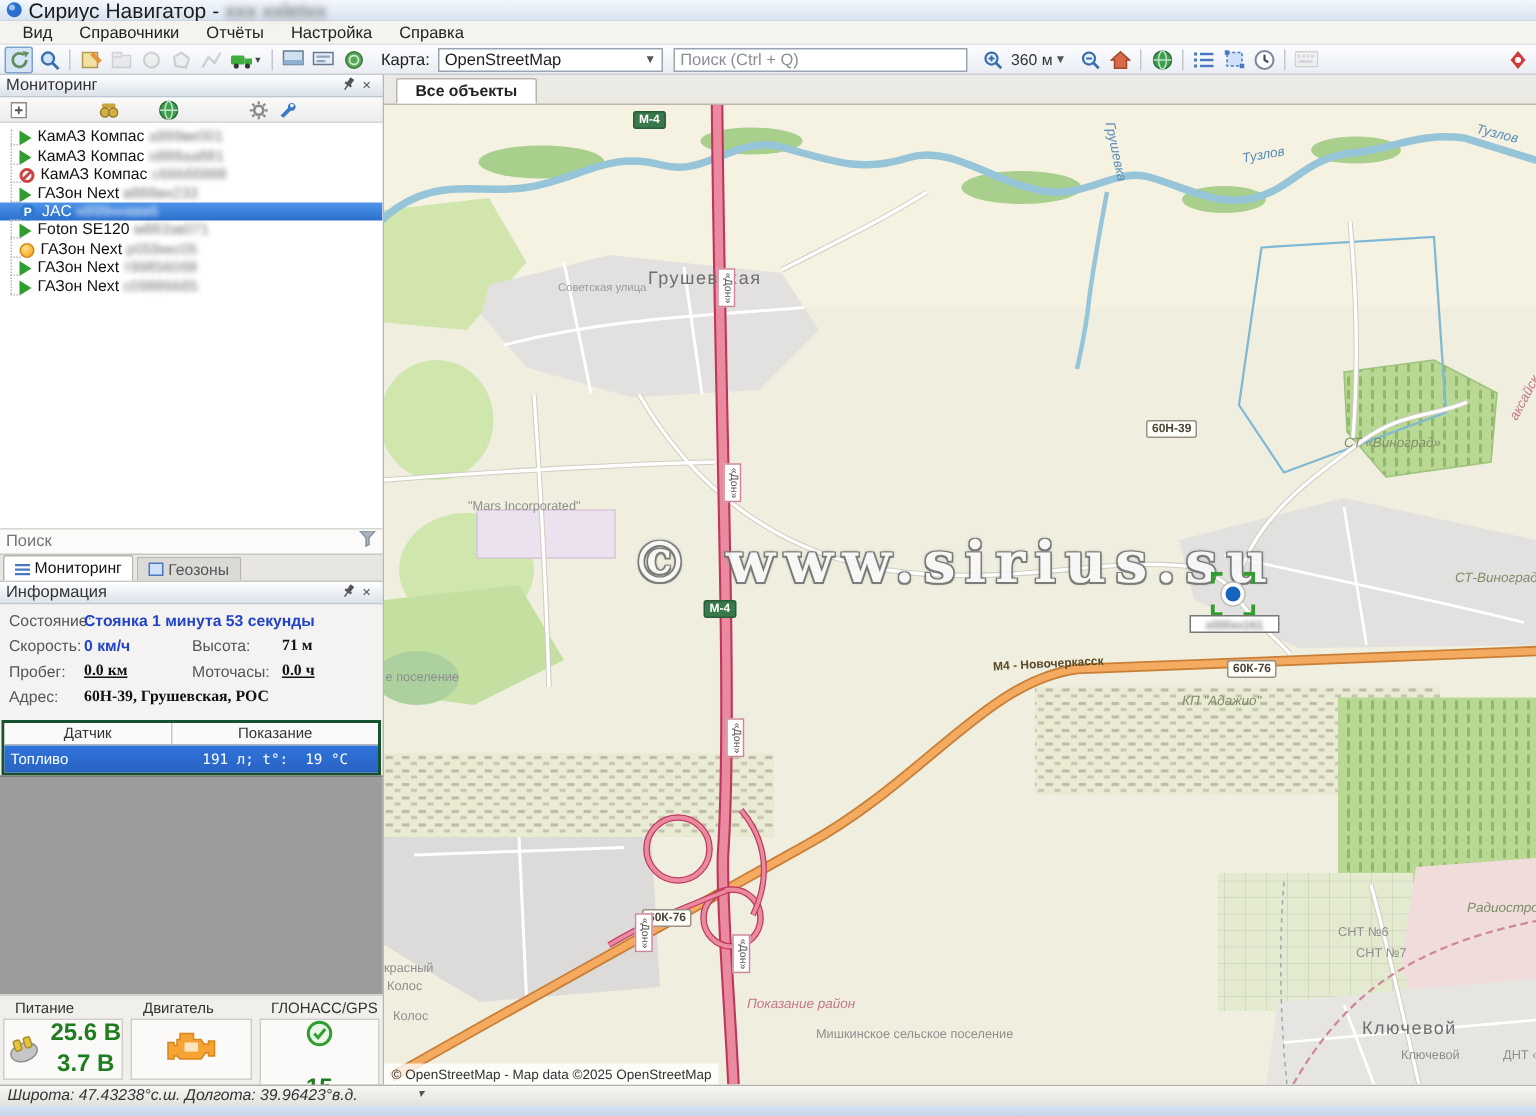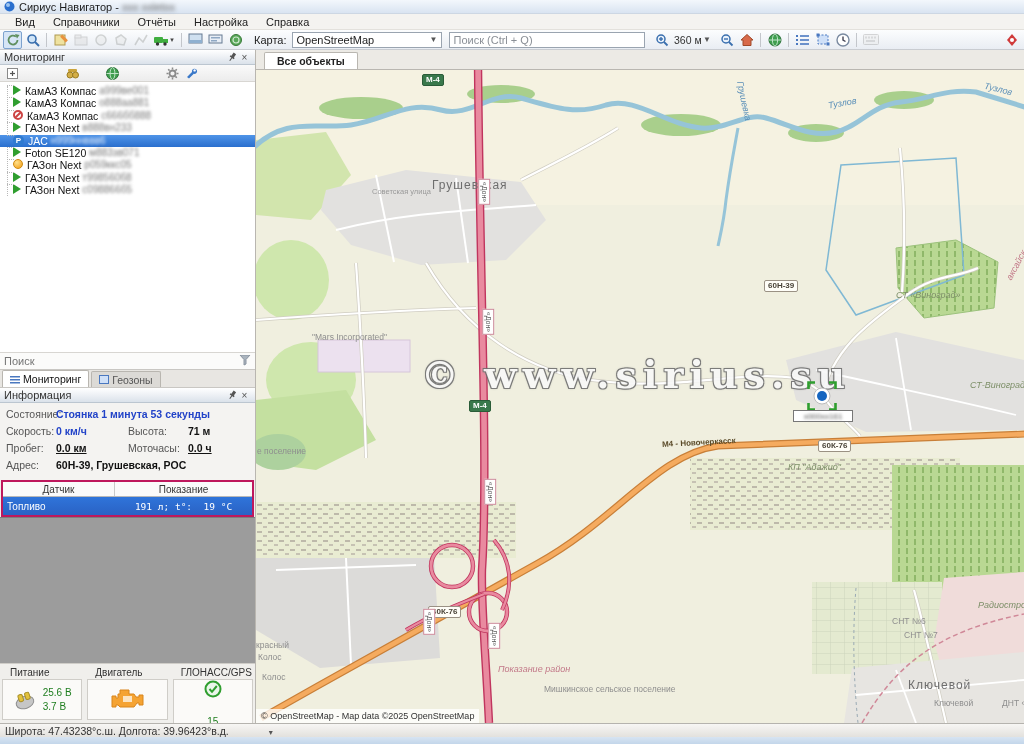--- a/index.html
+++ b/index.html
@@ -3,21 +3,21 @@
 <meta charset="utf-8">
 <style>
   * { margin:0; padding:0; box-sizing:border-box; }
   html,body { background:#888; }
   body { font-family:"Liberation Sans", sans-serif; font-size:11px; color:#222; }
   .window { width:1024px; height:744px; position:relative; overflow:hidden; background:#f0efec;
             display:flex; flex-direction:column; }
 
   
   .titlebar { height:14px; background:linear-gradient(#f3f7fc,#d9e4f1); display:flex; align-items:center;
-              padding-left:4px; border-bottom:1px solid #cdd7e3; font-size:11px; color:#1c1c1c; flex:0 0 auto;}
+              padding-left:4px; border-bottom:1px solid #cdd7e3; font-size:14px; color:#1c1c1c; flex:0 0 auto;}
   .app-icon { width:11px; height:11px; border-radius:50%只; margin-right:4px; }
   .app-icon svg { display:block; }
   .blurred { filter:blur(2.2px); color:#666; }
   .menubar { height:16px; background:#f4f3f0; display:flex; align-items:center; padding-left:6px;
              border-bottom:1px solid #e3e1dc; flex:0 0 auto; }
   .menu-item { padding:0 9px; height:16px; line-height:16px; cursor:default; }
   .toolbar { height:20px; background:linear-gradient(#fcfdfe,#e9edf3); border-bottom:1px solid #c9ccd1;
              display:flex; align-items:center; padding:0 3px; gap:1px; flex:0 0 auto; }
   .tb { width:19px; height:18px; display:flex; align-items:center; justify-content:center; border:1px solid transparent; border-radius:2px; }
   .tb.on { background:#d6e5f6; border-color:#7da2ce; }
@@ -41,21 +41,21 @@
   .phead .ph-title { flex:1; }
   .ph-btn { width:13px; text-align:center; color:#555; font-size:10px; line-height:13px; }
 
   .tree-toolbar { height:17px; background:linear-gradient(#fafafa,#ececec); border-bottom:1px solid #d8d6d2;
                   display:flex; align-items:center; gap:2px; padding:0 3px; flex:0 0 auto; }
   .tt-btn { width:18px; height:15px; display:flex; align-items:center; justify-content:center; }
   .tt-gap { width:18px; }
 
   .tree { height:270px; background:#fff; overflow:hidden; position:relative; padding-top:3px; flex:0 0 auto; }
   .tree::before { content:''; position:absolute; left:7px; top:4px; height:110px; border-left:1px dotted #b8b8b8; }
-  .trow { height:12.4px; display:flex; align-items:flex-start; padding-left:13px; font-size:10.5px; position:relative; white-space:nowrap; }
+  .trow { height:12.4px; display:flex; align-items:flex-end; padding-left:13px; font-size:10.5px; position:relative; white-space:nowrap; }
   .tdash { position:absolute; left:7px; width:7px; border-top:1px dotted #b8b8b8; }
   .ti { flex:0 0 auto; margin-right:4px; }
   .ti.moving { width:0; height:0; border-left:8px solid #2f9e2f; border-top:5px solid transparent; border-bottom:5px solid transparent; }
   .ti.blocked { width:10px; height:10px; border-radius:50%; background:#fff; border:2px solid #c44; position:relative; }
   .ti.blocked::after { content:''; position:absolute; left:-1px; top:2px; width:8px; height:2px; background:#c44; transform:rotate(-45deg); }
   .ti.parking { width:11px; height:11px; border-radius:50%; background:#2f7ad0; color:#fff; font-size:8px; font-weight:bold;
                 display:flex; align-items:center; justify-content:center; }
   .ti.warning { width:10px; height:10px; border-radius:50%; background:radial-gradient(circle at 35% 30%, #ffe08a, #f39c12); border:1px solid #cf8a10; }
   .tname { color:#111; }
   .tplate { margin-left:3px; filter:blur(1.7px); color:#777; font-size:10px; }
@@ -74,41 +74,41 @@
   .ic-list { background:linear-gradient(#4a78c0,#4a78c0) 0 1px/10px 1.5px no-repeat,
              linear-gradient(#4a78c0,#4a78c0) 0 4px/10px 1.5px no-repeat,
              linear-gradient(#4a78c0,#4a78c0) 0 7px/10px 1.5px no-repeat; }
   .ic-geo { border:1.5px solid #4a78c0; background:#cfe0f8; }
 
   .info { height:77px; background:#f4f3f1; padding-top:2px; flex:0 0 auto; }
   .irow { display:flex; align-items:center; padding:2.5px 6px; font-size:10.5px; }
   .il { color:#555; }
   .il1 { width:50px; }
   .iv-blue { color:#2243c8; font-weight:bold; }
-  .iv-b { color:#111; font-weight:bold; }
+  .iv-b { color:#111; font-weight:bold;font-family:Liberation Serif, serif; }
   .iv-u { text-decoration:underline; }
   .iv1 { width:72px; }
   .il2 { width:60px; color:#555; }
 
-  .sensors { height:37px; border:2px solid #be185d; margin:0 1px; background:#fff; flex:0 0 auto; display:flex; flex-direction:column; }
+  .sensors { height:37px; border:2px solid #14532d; margin:0 1px; background:#fff; flex:0 0 auto; display:flex; flex-direction:column; }
   .shead { height:15px; display:flex; background:#fafafa; border-bottom:1px solid #b8b8b8; font-size:10px; color:#333; }
   .shead .c1 { width:112px; border-right:1px solid #c9c9c9; text-align:center; line-height:15px; }
   .shead .c2 { flex:1; text-align:center; line-height:15px; }
   .srow { height:18px; display:flex; align-items:center; background:linear-gradient(#2f74da,#2a62c4); color:#fff; font-size:10px; }
   .srow .sname { width:112px; padding-left:4px; }
   .srow .sval { flex:1; text-align:center; font-family:"DejaVu Sans Mono", monospace; font-size:9.5px; white-space:pre; }
 
   .gray-dock { flex:1 1 auto; background:#9c9c9c; border-top:1px solid #7d7d7d; }
 
   .gauges { height:60px; background:#f0efec; border-top:1px solid #cfcdc8; display:flex; gap:5px; padding:2px 2px 3px 2px; flex:0 0 auto; }
   .gauge { flex:1; display:flex; flex-direction:column; }
   .gauge .glabel { font-size:10px; color:#333; padding:1px 0 1px 8px; }
   .gauge .gbox { flex:1; border:1px solid #cfcdc8; background:#fbfaf8; display:flex; align-items:center; justify-content:center; gap:4px; }
   .gvals { display:flex; flex-direction:column; gap:3px; }
-  .gval { color:#1e7d1e; font-weight:normal; font-size:10px; }
+  .gval { color:#1e7d1e; font-weight:bold; font-size:16px; text-align:center; }
 
   
   .maparea { flex:1 1 auto; display:flex; flex-direction:column; min-width:0; }
   .map-tabbar { height:20px; background:#eceae5; border-bottom:1px solid #b9b6b0; display:flex; align-items:flex-end; padding-left:8px; flex:0 0 auto; }
   .map-tab { height:17px; background:#fff; border:1px solid #b9b6b0; border-bottom:none; border-radius:2px 2px 0 0;
              padding:0 12px; display:flex; align-items:center; font-weight:bold; font-size:10.5px; color:#222; }
   .mapview { position:relative; flex:1; overflow:hidden; background:#f0efdf; }
   .mapview svg { position:absolute; left:0; top:0; }
   #maplabels { position:absolute; left:0; top:0; width:100%; height:100%; }
   .ml { position:absolute; white-space:nowrap; }
@@ -128,21 +128,21 @@
                text-shadow:1px 1px 0 #6f6f6f,-1px -1px 0 #6f6f6f,1px -1px 0 #6f6f6f,-1px 1px 0 #6f6f6f,0 0 3px #888; opacity:.9; }
   .marker { position:absolute; left:551px; top:311px; width:30px; height:30px; }
   .marker-label { position:absolute; left:537px; top:340px; width:60px; height:12px; background:#fff; border:1px solid #777;
                   display:flex; align-items:center; justify-content:center; font-size:8px; }
   .marker-label span { filter:blur(1.5px); color:#555; }
   .attribution { position:absolute; left:0; bottom:0; height:14px; background:rgba(255,255,255,.78); padding:0 5px;
                  font-size:9px; color:#333; line-height:14px; }
 
   
   .statusbar { height:14px; background:linear-gradient(#f7f6f4,#e3e1dd); border-top:1px solid #b5b3ae; display:flex;
-               align-items:flex-end; padding:0 5px; font-size:10.5px; color:#333; flex:0 0 auto; }
+               align-items:flex-start; padding:0 5px; font-size:10.5px; color:#333; flex:0 0 auto;font-style:italic; }
   .statusbar .caret { margin-left:40px; font-size:8px; color:#555; }
   .bottom-strip { height:7px; background:linear-gradient(#d7e4f2,#c3d6ea); flex:0 0 auto; }
 </style>
 </head>
 <body>
 
 <div class="window">
 
   <div class="titlebar">
     <span class="app-icon">

